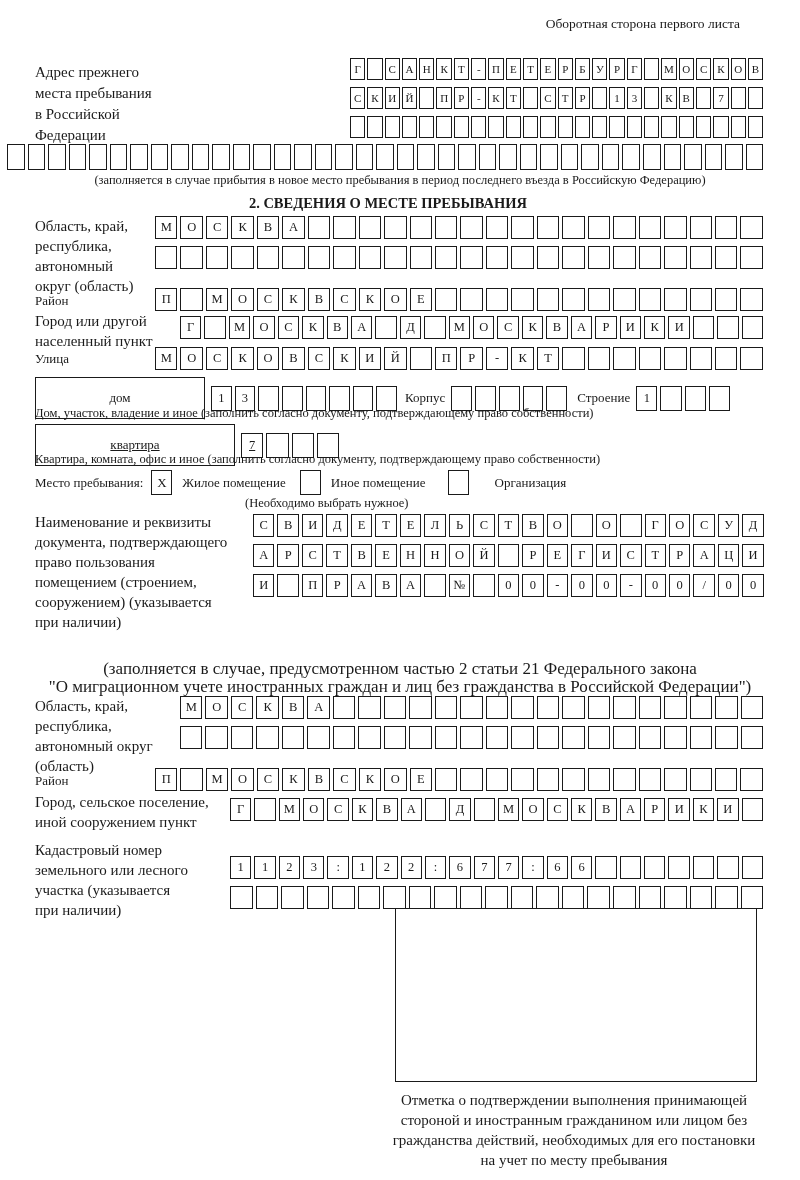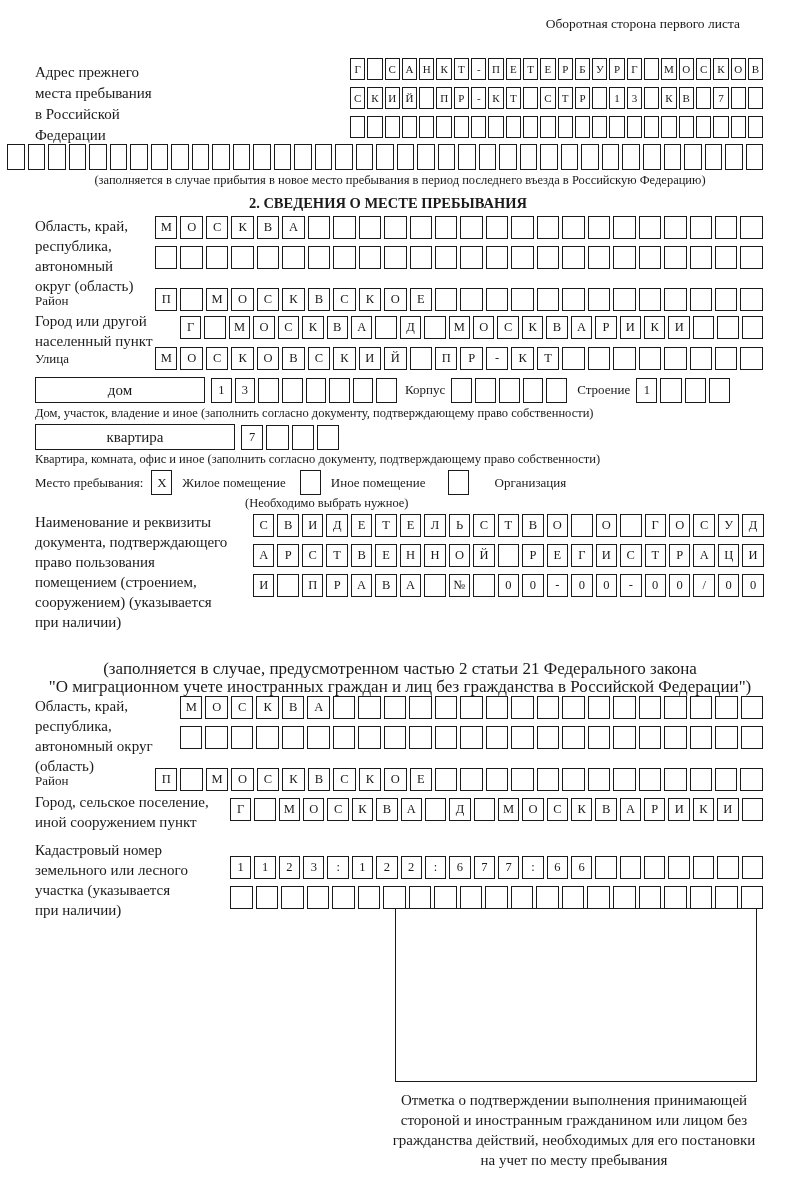--- a/index.html
+++ b/index.html
@@ -24,22 +24,22 @@
     border:1.5px solid var(--ink); background:#fff;
     display:flex; align-items:center; justify-content:center;
     font-size:12.5px; line-height:1;
   }
   .addr-rows .cellrow{gap:2px;}
   .addr-rows .cell{height:20px; font-size:11px;}
   .full-row .cell{height:24px;}
   .small-cells .cell{height:23px;}
 
   .bigbox{
-    border:1.5px solid var(--ink); height:26px; box-sizing:border-box;
-    display:flex; align-items:center; justify-content:center; font-size:15px;
+    border:1.5px solid var(--ink); height:42px; box-sizing:border-box;
+    display:flex; align-items:center; justify-content:center; font-size:13px;
   }
   .inline-lbl{font-size:13px; display:flex; align-items:center; white-space:nowrap;}
   .checkbox{
     width:19px; height:23px; border:1.5px solid var(--ink);
     display:flex; align-items:center; justify-content:center;
     font-size:13px; flex:0 0 auto;
   }
   .stamp-box{border:1.8px solid var(--ink); box-sizing:border-box; background:#fff;}
   .caption{font-size:13px; line-height:19.5px; text-align:center;}
 
@@ -53,21 +53,21 @@
   #reg1-lbl{top:216px; left:35px;}
   #reg1-rows{top:216px; left:155px; width:608px;}
   #dist1-lbl{top:291px; left:35px;}
   #dist1-row{top:288px; left:155px; width:608px;}
   #city1-lbl{top:311px; left:35px;}
   #city1-row{top:316px; left:180px; width:583px;}
   #street-lbl{top:349px; left:35px;}
   #street-row{top:347px; left:155px; width:608px;}
   #house-line{top:377px; left:35px; width:728px; display:flex; align-items:center;}
   #house-note{top:406px; left:35px; text-align:left;}
-  #apt-line{top:424px; left:35px; width:728px; display:flex; align-items:center;}
+  #apt-line{top:424px; left:35px; width:728px; display:flex; align-items:center;text-decoration:underline;}
   #apt-note{top:452px; left:35px; text-align:left;}
   #stay-row{top:470px; left:35px; width:728px; display:flex; align-items:center;}
   #stay-note{top:496px; left:245px; text-align:left;}
   #doc-lbl{top:512px; left:35px;}
   #doc-rows{top:514px; left:253px; width:511px;}
   #fact-title{top:638px; left:0; width:800px;}
   #fact-notes{top:660px; left:0; width:800px;}
   #fact-notes .lbl-line{text-align:center; font-size:17px; line-height:18px; white-space:nowrap;}
   #reg2-lbl{top:696px; left:35px;}
   #reg2-rows{top:696px; left:180px; width:583px;}

